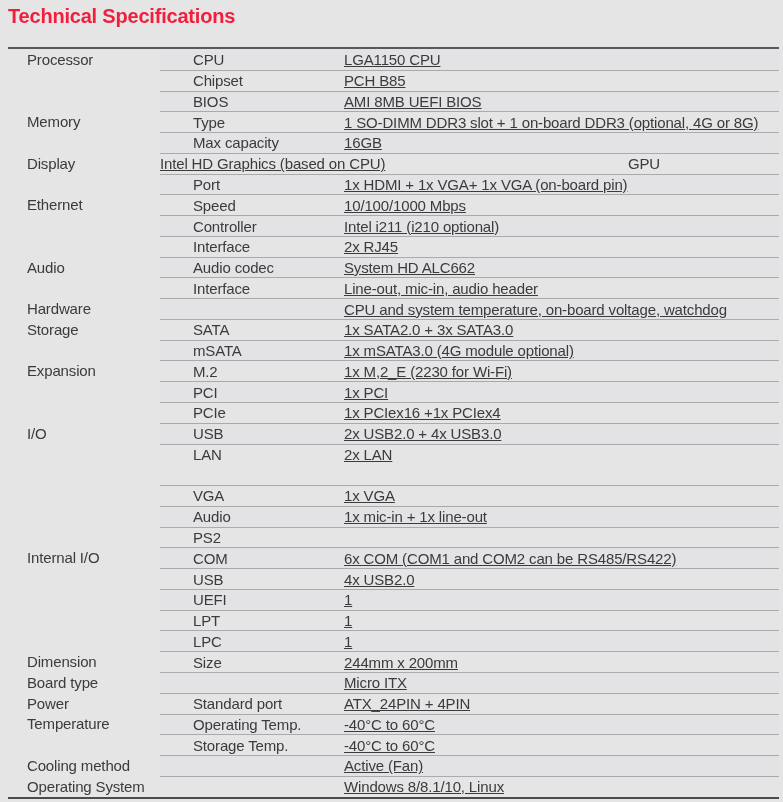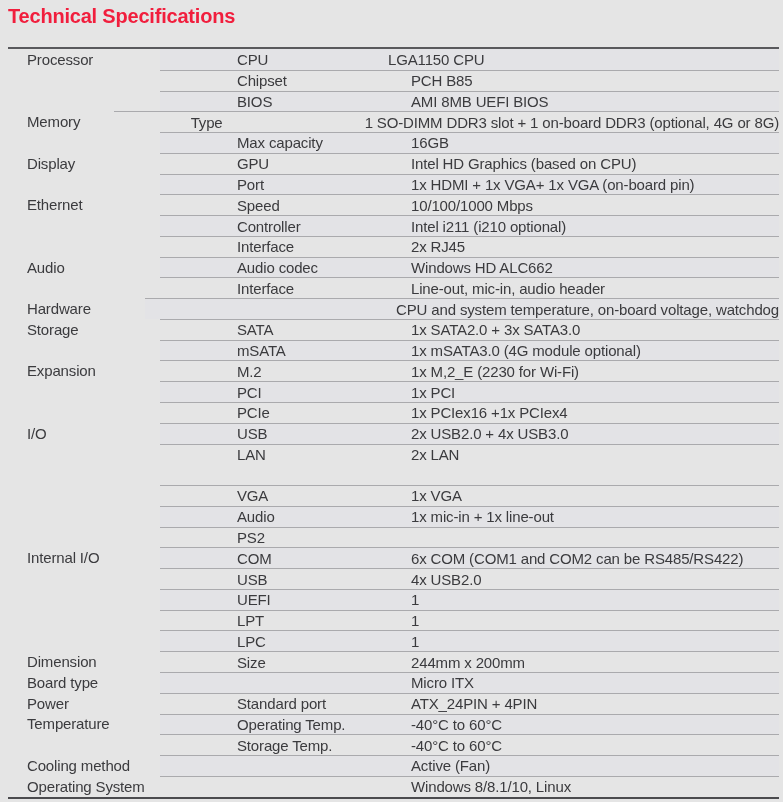--- a/index.html
+++ b/index.html
@@ -50,35 +50,34 @@
   }
   .band {
     flex: 1;
     height: 100%;
     box-sizing: border-box;
     display: flex;
     align-items: center;
   }
   .row:not(:first-child) .band {
     border-top: 1px solid var(--separator, #aaaaad);
-    gap: 23px;
   }
   .row.shaded .band {
     background: var(--row-shade, #e3e3e6);
   }
   .sub {
     width: 184px;
     height: 100%;
     padding-left: 33px;
     box-sizing: border-box;
-    margin-left: 44px;
   }
   .val {
     flex: 1;
     height: 100%;
+    text-decoration: underline;
   }
   .bottom-rule-light {
     width: 771px;
     height: 1px;
     margin: 3px 0 0 8px;
     background: var(--bottom-rule-light, #9b9b9e);
   }
 </style>
 </head>
 <body>
@@ -117,22 +116,22 @@
       <div class="row shaded">
         <div class="cell cat"></div>
         <div class="band">
           <div class="cell sub">Max capacity</div>
           <div class="cell val">16GB</div>
         </div>
       </div>
       <div class="row">
         <div class="cell cat">Display</div>
         <div class="band">
+          <div class="cell val">Intel HD Graphics (based on CPU)</div>
           <div class="cell sub">GPU</div>
-          <div class="cell val">Intel HD Graphics (based on CPU)</div>
         </div>
       </div>
       <div class="row shaded">
         <div class="cell cat"></div>
         <div class="band">
           <div class="cell sub">Port</div>
           <div class="cell val">1x HDMI + 1x VGA+ 1x VGA (on-board pin)</div>
         </div>
       </div>
       <div class="row">
@@ -153,21 +152,21 @@
         <div class="cell cat"></div>
         <div class="band">
           <div class="cell sub">Interface</div>
           <div class="cell val">2x RJ45</div>
         </div>
       </div>
       <div class="row shaded">
         <div class="cell cat">Audio</div>
         <div class="band">
           <div class="cell sub">Audio codec</div>
-          <div class="cell val">Windows HD ALC662</div>
+          <div class="cell val">System HD ALC662</div>
         </div>
       </div>
       <div class="row">
         <div class="cell cat"></div>
         <div class="band">
           <div class="cell sub">Interface</div>
           <div class="cell val">Line-out, mic-in, audio header</div>
         </div>
       </div>
       <div class="row shaded">

